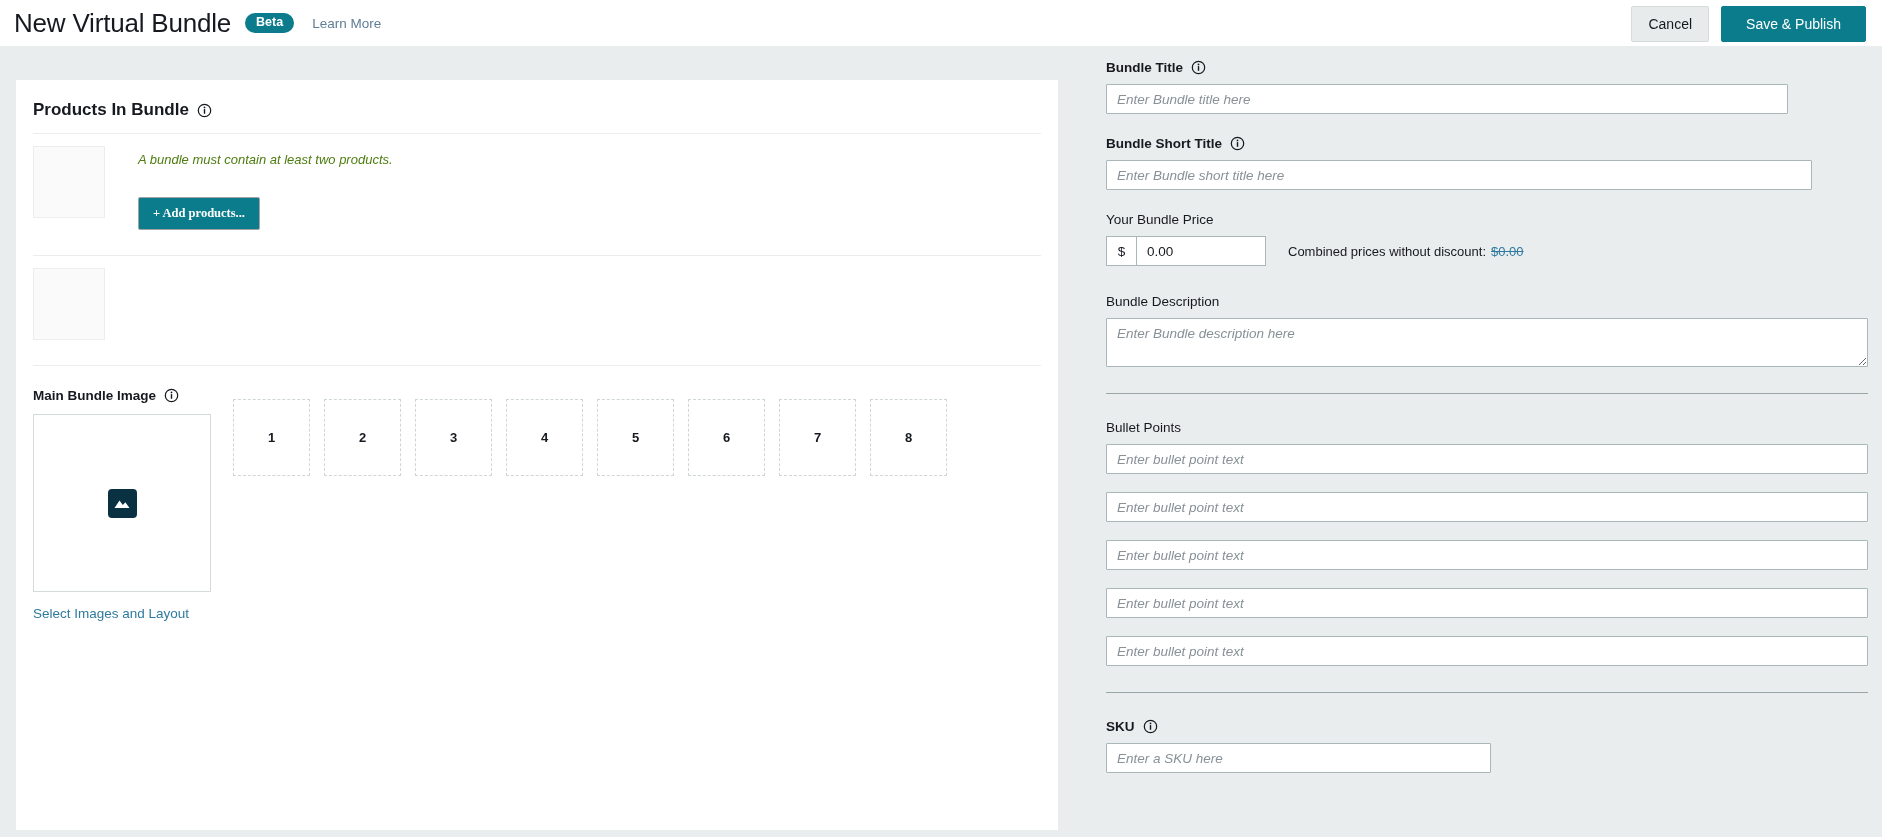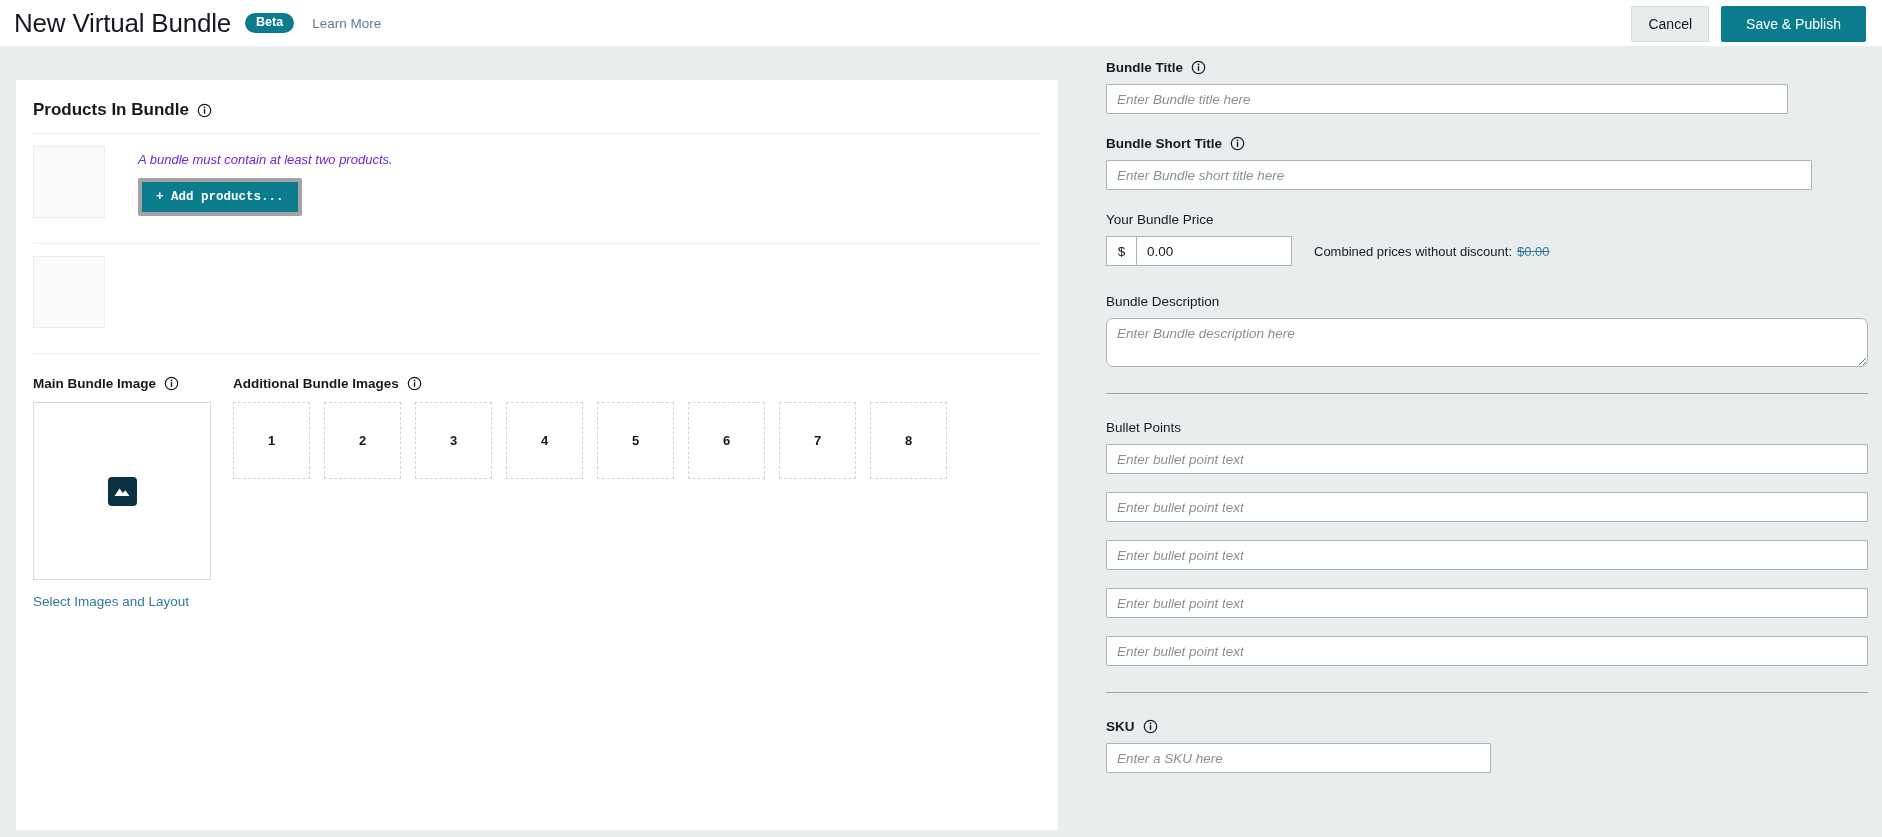--- a/index.html
+++ b/index.html
@@ -111,33 +111,33 @@
     border: 1px solid #eceeee;
     flex: none;
   }
   .product-info {
     margin-left: 33px;
     padding-top: 6px;
   }
   .hint-text {
     font-size: 13px;
     font-style: italic;
-    color: #6d28d9;
+    color: #4d7c0f;
   }
   .btn-add {
-    margin-top: 11px;
+    margin-top: 30px;
     background: #0b7c8c;
     color: #ffffff;
-    border: 4px solid #a3a3a3;
+    border: 1px solid #a3a3a3;
     border-radius: 2px;
     font-size: 12.5px;
     font-weight: bold;
     padding: 8px 14px;
     cursor: pointer;
-    font-family: Liberation Mono, monospace;
+    font-family: Liberation Serif, serif;
   }
   .product-row-empty {
     display: flex;
     padding: 12px 17px 12px 17px;
   }
 
   
   .images-area {
     display: flex;
     padding: 22px 0 0 17px;
@@ -212,41 +212,41 @@
     padding: 0 10px;
     color: #16191f;
     font-family: "Liberation Sans", sans-serif;
     outline: none;
   }
   .txt-input::placeholder { color: #879196; font-style: italic; }
   .txt-area {
     display: block;
     border: 1px solid #aab7b8;
     background: #ffffff;
-    border-radius: 7px;
+    border-radius: 1px;
     font-size: 13.5px;
     padding: 7px 10px;
     color: #16191f;
     font-family: "Liberation Sans", sans-serif;
     resize: vertical;
     outline: none;
   }
   .txt-area::placeholder { color: #879196; font-style: italic; }
   .mb22 { margin-bottom: 22px; }
   .price-row { display: flex; align-items: center; }
   .price-prefix {
     width: 30px; height: 30px;
     border: 1px solid #aab7b8;
     border-right: none;
     background: #ffffff;
     display: flex; align-items: center; justify-content: center;
     font-size: 13.5px;
     color: #16191f;
   }
-  .price-input { width: 156px; border-radius: 0; }
+  .price-input { width: 130px; border-radius: 0; }
   .combined-label {
     margin-left: 22px;
     font-size: 13px;
     color: #16191f;
   }
   .combined-value {
     color: #2f7a9e;
     text-decoration: line-through;
     margin-left: 5px;
     font-size: 13px;
@@ -318,30 +318,20 @@
         <span class="img-glyph">
           <svg width="20" height="20" viewBox="0 0 24 24">
               <path d="M3 18 L9 9 L13 14.5 L16 11 L21 18 Z" fill="#ffffff"></path>
             </svg>
         </span>
       </div>
       <a class="select-link">Select Images and Layout</a>
     </div>
 
     <div class="additional-col">
-      <div class="img-col-label">
-        <span>Additional Bundle Images</span>
-        <span class="info-icon">
-          <svg width="15" height="15" viewBox="0 0 16 16">
-              <circle cx="8" cy="8" r="6.6" fill="none" stroke="#16191f" stroke-width="1.3"></circle>
-              <circle cx="8" cy="4.7" r="0.95" fill="#16191f"></circle>
-              <rect x="7.25" y="6.5" width="1.5" height="5" fill="#16191f"></rect>
-            </svg>
-        </span>
-      </div>
       <div class="slot-row">
         <div class="slot">1</div>
         <div class="slot">2</div>
         <div class="slot">3</div>
         <div class="slot">4</div>
         <div class="slot">5</div>
         <div class="slot">6</div>
         <div class="slot">7</div>
         <div class="slot">8</div>
       </div>

